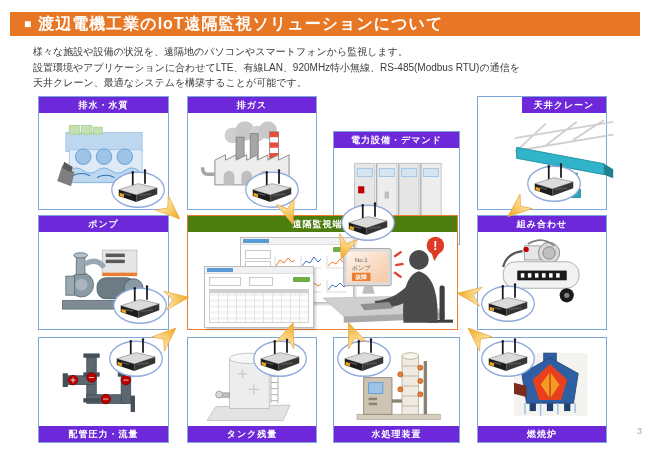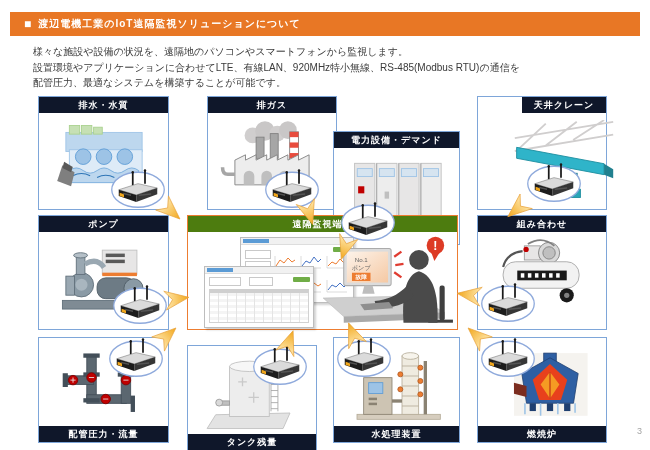--- a/index.html
+++ b/index.html
@@ -3,30 +3,30 @@
 <meta charset="utf-8">
 <style>
   html,body{margin:0;padding:0;background:#fff;}
   .slide{position:relative;width:650px;height:450px;background:#fff;overflow:hidden;
          font-family:"Liberation Sans","DejaVu Sans",sans-serif;}
 
   
   .title-bar{position:absolute;left:10px;top:12px;width:630px;height:24px;background:#E87725;
              color:#fff;display:flex;align-items:center;box-sizing:border-box;padding-left:14px;}
   .title-bar .bullet{font-size:12px;margin-right:7px;}
-  .title-bar .ttl{font-size:10px;font-weight:bold;letter-spacing:1px;}
+  .title-bar .ttl{font-size:16px;font-weight:bold;letter-spacing:1px;}
 
   
   .intro{position:absolute;left:33px;top:44px;width:590px;color:#3a3a3a;font-size:10px;line-height:15.5px;}
 
   
   .card{position:absolute;display:flex;flex-direction:column;background:#fff;
         border:1px solid #7EA6D9;box-sizing:border-box;}
   .card.label-bottom{flex-direction:column-reverse;}
-  .card-header{height:16px;flex:0 0 16px;background:#0f172a;color:#fff;font-size:9px;font-weight:bold;
+  .card-header{height:16px;flex:0 0 16px;background:#6d28d9;color:#fff;font-size:9px;font-weight:bold;
                display:flex;align-items:center;justify-content:center;letter-spacing:1px;}
   .card-body{position:relative;flex:1;}
   .card.center-card{border-color:#ED7D31;}
   .card.center-card .card-header{background:#4d7c0f;}
 
   .illus{position:absolute;left:50%;top:50%;transform:translate(-50%,-50%);}
   .device{position:absolute;width:56px;height:42px;z-index:4;}
   .arrow{position:absolute;width:26px;height:24px;z-index:5;}
 
   
@@ -77,21 +77,21 @@
   </svg>
 
   <div class="title-bar">
     <span class="bullet">■</span>
     <span class="ttl">渡辺電機工業のIoT遠隔監視ソリューションについて</span>
   </div>
 
   <div class="intro">
     <div>様々な施設や設備の状況を、遠隔地のパソコンやスマートフォンから監視します。</div>
     <div>設置環境やアプリケーションに合わせてLTE、有線LAN、920MHz特小無線、RS-485(Modbus RTU)の通信を</div>
-    <div>配管圧力、最適なシステムを構築することが可能です。</div>
+    <div>天井クレーン、最適なシステムを構築することが可能です。</div>
   </div>
 
   <div class="card" style="left:38px;top:96px;width:131px;height:114px;">
     <div class="card-header">排水・水質</div>
     <div class="card-body">
       <svg class="illus" width="104" height="80" viewBox="0 0 120 90">
         <rect x="16" y="12" width="88" height="22" fill="#BDD7EE" stroke="#9DC3E6"></rect>
         <rect x="20" y="4" width="12" height="10" fill="#C6E0B4" stroke="#A9D18E"></rect>
         <rect x="34" y="4" width="12" height="10" fill="#C6E0B4" stroke="#A9D18E"></rect>
         <rect x="48" y="6" width="10" height="8" fill="#C6E0B4" stroke="#A9D18E"></rect>
@@ -106,21 +106,21 @@
       </svg>
       <svg class="device" style="right:2px;bottom:0;">
           <use href="#sym-device"></use>
         </svg>
       <svg class="arrow" style="right:-16px;bottom:-14px;transform:rotate(42deg);">
           <use href="#sym-arrow"></use>
         </svg>
     </div>
   </div>
 
-  <div class="card" style="left:187px;top:96px;width:130px;height:114px;margin-left:20px;">
+  <div class="card" style="left:187px;top:96px;width:130px;height:114px;">
     <div class="card-header">排ガス</div>
     <div class="card-body">
       <svg class="illus" width="106" height="80" viewBox="0 0 120 90">
         <circle cx="38" cy="16" r="9" fill="#D0CECE"></circle>
           <circle cx="52" cy="11" r="11" fill="#C9C7C7"></circle>
         <circle cx="66" cy="14" r="9" fill="#D0CECE"></circle>
           <circle cx="78" cy="10" r="10" fill="#C9C7C7"></circle>
         <rect x="42" y="18" width="9" height="24" fill="#A6A6A6" stroke="#808080"></rect>
         <rect x="58" y="14" width="9" height="28" fill="#A6A6A6" stroke="#808080"></rect>
         <rect x="80" y="12" width="10" height="34" fill="#fff" stroke="#808080"></rect>
@@ -356,21 +356,21 @@
       </svg>
       <svg class="device" style="right:4px;top:-2px;">
           <use href="#sym-device"></use>
         </svg>
       <svg class="arrow" style="right:-12px;top:-14px;transform:rotate(-42deg);">
           <use href="#sym-arrow"></use>
         </svg>
     </div>
   </div>
 
-  <div class="card label-bottom" style="left:187px;top:337px;width:130px;height:106px;margin-top:8px;">
+  <div class="card label-bottom" style="left:187px;top:337px;width:130px;height:106px;">
     <div class="card-header">タンク残量</div>
     <div class="card-body">
       <svg class="illus" style="top:54%;" width="104" height="76" viewBox="0 0 120 88">
         <polygon points="18,68 104,66 96,84 8,84" fill="#E3E3E3" stroke="#BFBFBF"></polygon>
         <rect x="34" y="12" width="46" height="58" fill="#EDEDED" stroke="#BFBFBF"></rect>
         <ellipse cx="57" cy="12" rx="23" ry="6" fill="#F7F7F7" stroke="#BFBFBF"></ellipse>
         <g stroke="#C9C9C9" stroke-width="1.5">
             <path d="M44,30 h10 M49,25 v10 M56,48 h12 M62,42 v12"></path>
           </g>
         <g stroke="#A6A6A6">

